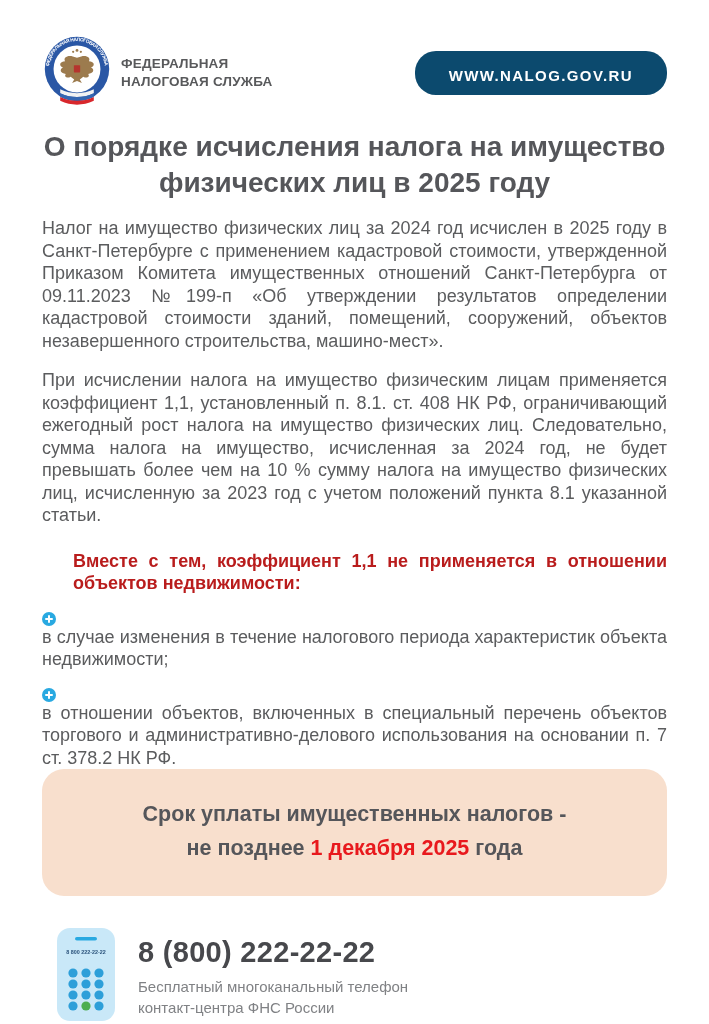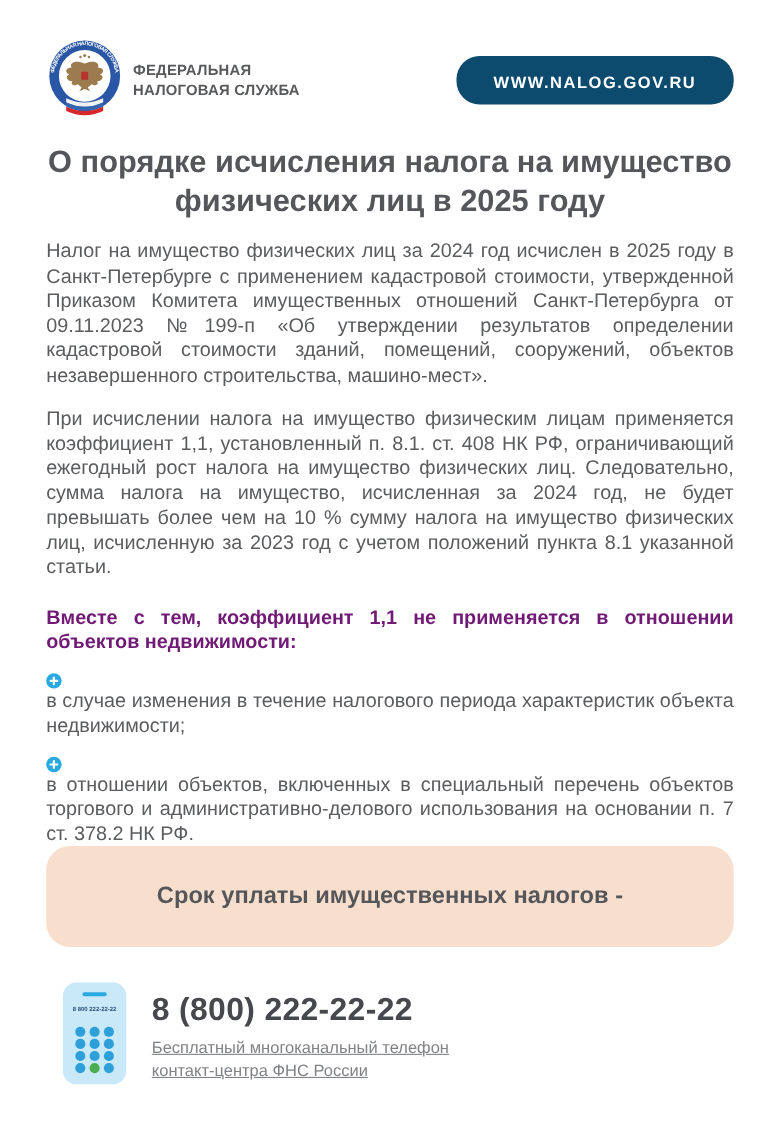--- a/index.html
+++ b/index.html
@@ -43,21 +43,21 @@
   .title span { display:block; }
 
   
   .para {
     margin-top:17px;
     font-size:18px; color:#5B5C5E;
     line-height:1.25; text-align:justify;
   }
   .para.lead {
     margin-top:23px;
-    font-weight:bold; color:#701a75;
+    font-weight:bold; color:#b91c1c;margin-left:31px;
   }
 
   
   .bullet { display:flex; margin-top:13px;flex-direction:column; }
   .bullet-icon {
     position:relative;
     width:14px; height:14px; flex:0 0 14px;
     margin-top:4px; margin-right:11px;
     border-radius:50%; background:#29A9E1;
   }
@@ -88,21 +88,21 @@
   
   .footer { display:flex; margin-top:32px; padding-left:15px;align-items:center; }
   .phone-icon { width:58px; height:93px; flex:0 0 58px; }
   .footer-text { margin-left:23px; margin-top:6px; }
   .phone-number {
     font-size:29px; font-weight:bold;
     color:#47484C; letter-spacing:0.3px;
   }
   .phone-caption {
     margin-top:7px;
-    font-size:15px; color:#808285; line-height:1.4;text-decoration:underline;
+    font-size:15px; color:#808285; line-height:1.4;
   }
 </style>
 </head>
 <body>
 
 <div class="page">
 
   <div class="header-row">
     <div class="logo">
       <svg viewBox="0 0 100 104" width="70" height="73" aria-hidden="true">
@@ -152,20 +152,21 @@
     <span class="bullet-icon"></span>
     <span class="bullet-text">в случае изменения в течение налогового периода характеристик объекта недвижимости;</span>
   </div>
   <div class="bullet">
     <span class="bullet-icon"></span>
     <span class="bullet-text">в отношении объектов, включенных в специальный перечень объектов торгового и административно-делового использования на основании п. 7 ст. 378.2 НК РФ.</span>
   </div>
 
   <div class="highlight">
     <div>Срок уплаты имущественных налогов -</div>
+    <div><span>не позднее </span><span class="red">1 декабря 2025</span><span> года</span></div>
   </div>
 
   <div class="footer">
     <div class="phone-icon">
       <svg viewBox="0 0 58 93" width="58" height="93" aria-hidden="true">
         <rect x="0" y="0" width="58" height="93" rx="13" fill="#C9E8F8"></rect>
         <rect x="18" y="9" width="22" height="3.6" rx="1.8" fill="#29A9E1"></rect>
         <text x="29" y="26" font-size="5.4" font-weight="bold" fill="#2A527B" text-anchor="middle">8 800 222-22-22</text>
         <g fill="#2D9FD9">
           <circle cx="16" cy="45" r="4.6"></circle>

